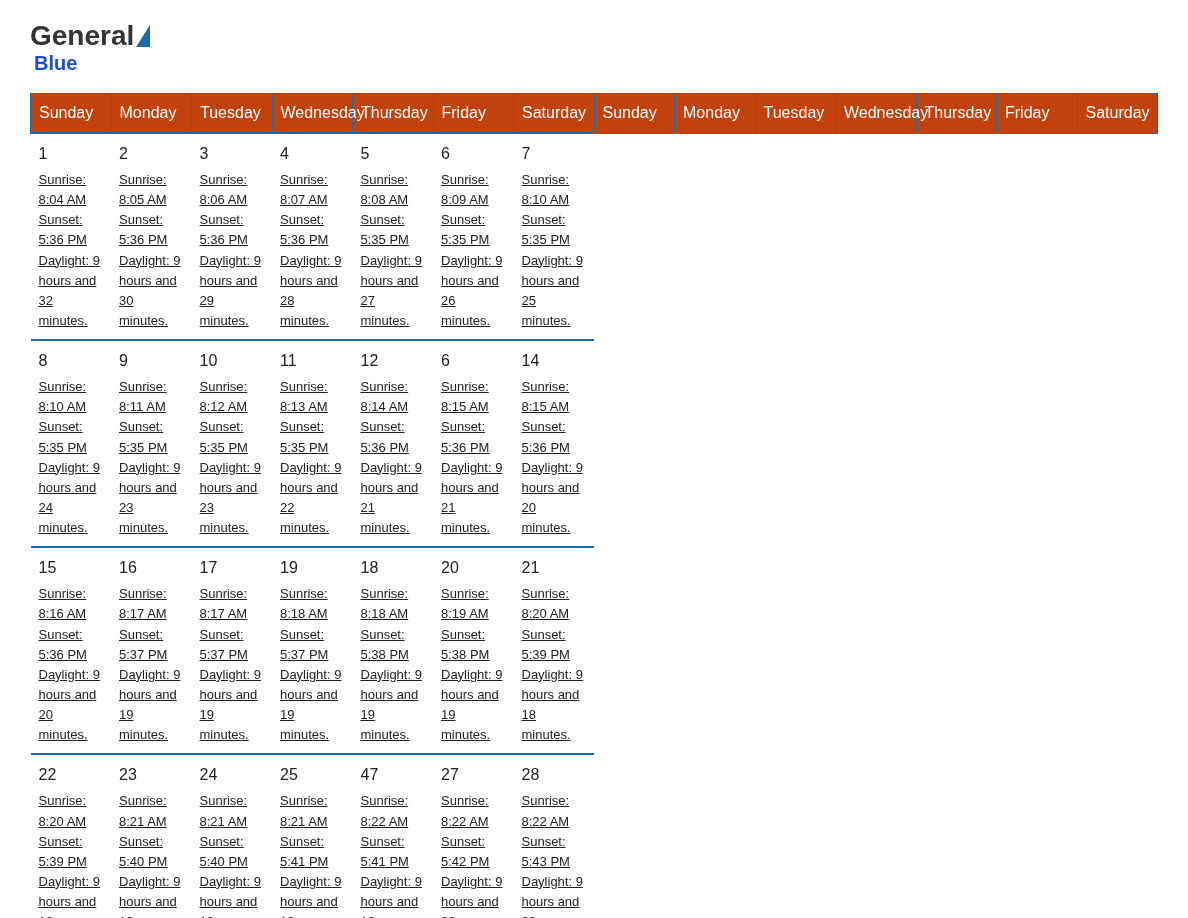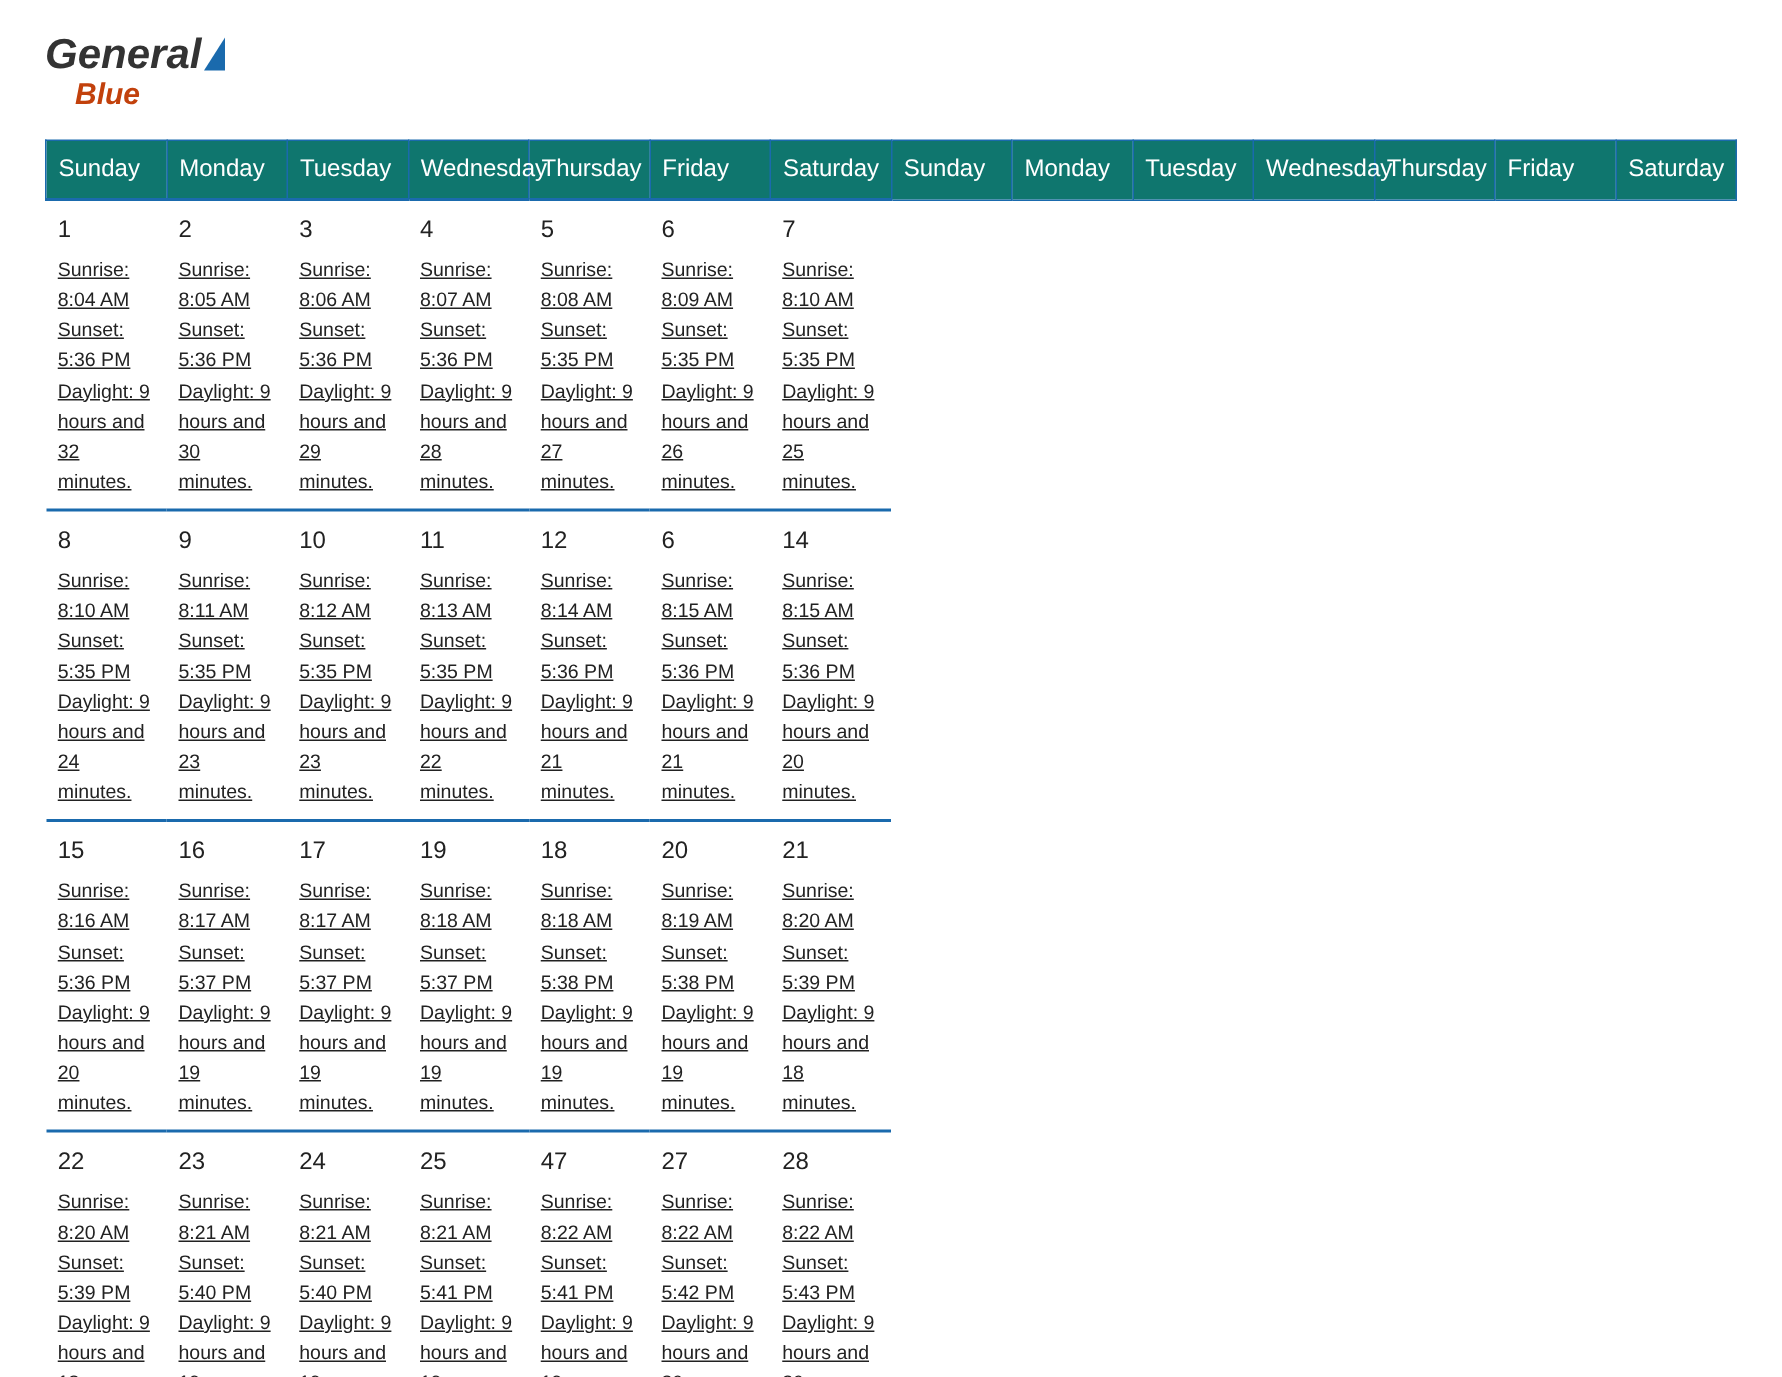--- a/index.html
+++ b/index.html
@@ -8,21 +8,20 @@
       background: #fff;
       width: 1188px;
       min-height: 918px;
       padding: 20px 30px;
     }
     .header {
       display: flex;
       justify-content: space-between;
       align-items: flex-end;
       margin-bottom: 18px;
-      font-style: italic;
     }
     .logo {
       display: flex;
       flex-direction: column;
       align-items: flex-start;
     }
     .logo-text {
       display: flex;
       align-items: center;
       font-size: 28px;
@@ -32,24 +31,24 @@
     .logo-general { color: #333; }
     .logo-arrow {
       display: inline-block;
       width: 0;
       height: 0;
       border-left: 14px solid transparent;
       border-bottom: 22px solid #1a6aad;
       margin: 0 2px;
     }
     .logo-line2 {
-      color: #c2410c;
+      color: #1d4ed8;
       font-size: 20px;
       font-weight: bold;
-      margin-left: 20px;
+      margin-left: 4px;
     }
     .title-section {
       text-align: right;
     }
     .month-title {
       font-size: 52px;
       font-weight: 300;
       color: #111;
       line-height: 1.1;
     }
@@ -57,21 +56,21 @@
       font-size: 22px;
       color: #444;
       margin-top: 4px;
     }
     table {
       width: 100%;
       border-collapse: collapse;
       table-layout: fixed;
     }
     thead th {
-      background-color: #0f766e;
+      background-color: #c2410c;
       color: #fff;
       padding: 10px 8px;
       font-size: 16px;
       font-weight: normal;
       text-align: left;
       border: 1px solid #1a6aad;
     }
     tbody td {
       vertical-align: top;
       padding: 8px 8px;

